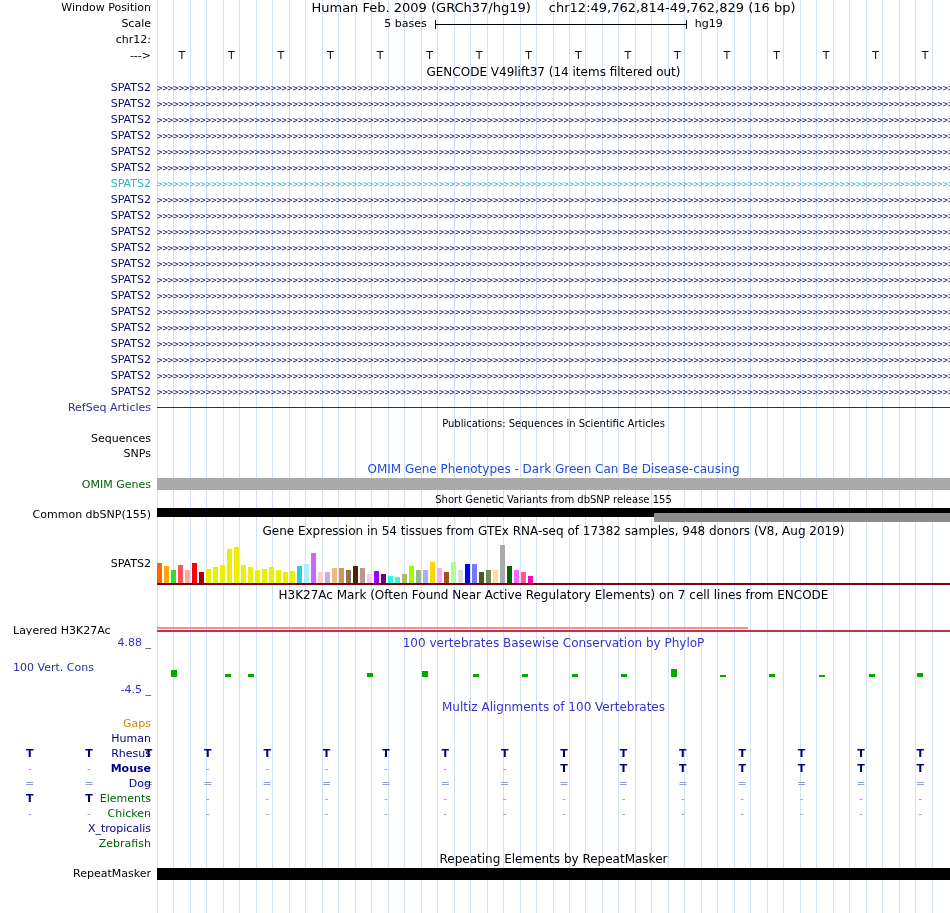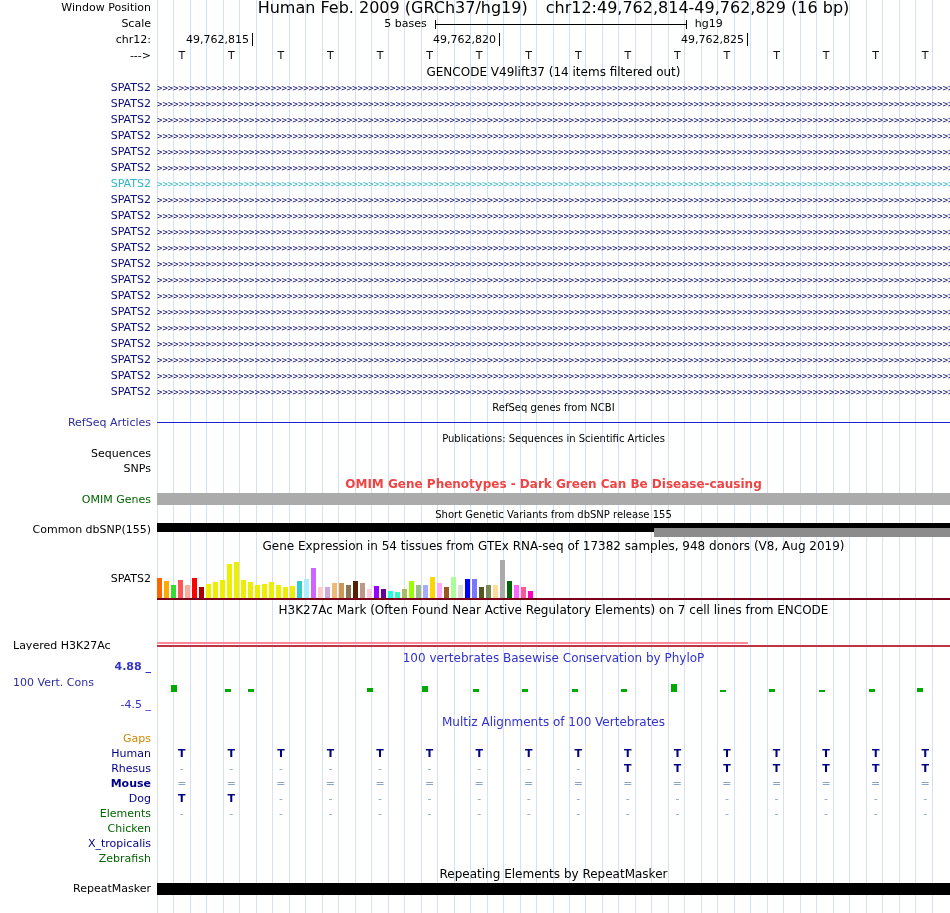--- a/index.html
+++ b/index.html
@@ -19,24 +19,24 @@
   .r14{height:14px; line-height:14px;} .r15{height:15px; line-height:15px;}
   .r16{height:16px; line-height:16px;} .r17{height:17px; line-height:17px;}
   .r32{height:32px;} .r47{height:47px;}
   .lab { width:157px; flex:none; text-align:right; padding-right:6px; white-space:nowrap; overflow:hidden; }
   .lab-left { text-align:left; padding-left:13px;margin-top:19px; }
   .con { position:relative; flex:1; min-width:0; }
   .title { text-align:center; white-space:nowrap; }
   .t12 { font-size:12px; }
   .t10 { font-size:10px; }
   .tblue { color:#3333cc; }
-  .tgreen { color:#ef4444;font-weight:bold; }
+  .tgreen { color:#1d4ed8; }
   .lblue { color:#2d2da0; }
   .lgreen { color:#006400; }
-  .titlewrap { display:flex; justify-content:center; gap:18px; font-size:16px; white-space:nowrap; }
+  .titlewrap { display:flex; justify-content:center; gap:18px; font-size:13px; white-space:nowrap; }
   .scalewrap { display:flex; align-items:center; justify-content:center; gap:8px; font-size:11px; }
   .ruler { width:252px; height:9px; border-left:1px solid #000; border-right:1px solid #000;
            background:linear-gradient(#000,#000) center/100% 1px no-repeat; }
   .postick { position:absolute; top:1px; transform:translateX(-100%); height:13px; line-height:13px;
              padding-right:3px; border-right:1px solid #000; font-size:11px; }
   .bases { display:flex; }
   .basecell { flex:1; text-align:center; color:#111; font-size:11px; }
   .trow { height:16px; line-height:16px; }
   .tlab { font-size:11px; }
   .arrows { overflow:hidden; white-space:nowrap; font-family:"DejaVu Sans Mono",monospace;
@@ -47,28 +47,28 @@
   .snpbar2 { position:absolute; left:62.7%; right:0; top:6px; height:9px; background:#8c8c8c; }
   .gtexrow .lab { line-height:47px; }
   .gbars { position:absolute; left:0; bottom:4px; display:flex; align-items:flex-end; gap:2px; }
   .gbar { width:5px; flex:none; }
   .gbase { position:absolute; left:0; right:0; bottom:2px; height:2px; background:#7a0019; }
   .h3krow .lab { line-height:14px; padding-top:2px; }
   .hline1 { position:absolute; left:0; top:24px; width:74.5%; height:2px; background:#ff8899; }
   .hline2 { position:absolute; left:0; top:27px; width:100%; height:2px; background:#c03545; }
   .phylop { position:relative; display:flex; z-index:1; height:64px; }
   .labcol { width:157px; flex:none; position:relative; }
-  .pmax { position:absolute; top:10px; right:6px; color:#3333cc;font-weight:bold; }
+  .pmax { position:absolute; top:1px; right:6px; color:#3333cc; }
   .pname { position:absolute; top:26px; left:13px; color:#2d2da0; }
   .pmin { position:absolute; top:48px; right:6px; color:#3333cc; }
   .pcon { flex:1; position:relative; }
   .pcon .title { line-height:17px; }
   .pmarks { position:absolute; left:0; right:0; top:17px; bottom:0; }
   .pmark { position:absolute; bottom:22px; width:6px; }
-  .mrow { height:15px; line-height:15px; }
+  .mrow { height:15px; line-height:15px;flex-direction:column; }
   .mcells { display:flex; font-weight:bold; font-size:11px; }
   .mcell { flex:1; text-align:center; }
   .mbase { color:#000080; }
   .mgap { color:#8aa4cc; font-weight:normal; }
   .rmbar { position:absolute; left:0; right:0; top:1px; height:12px; background:#000; }
 </style>
 </head>
 <body>
 
 <div class="browser">
@@ -86,25 +86,20 @@
     <div class="lab">Scale</div>
     <div class="con scalewrap">
       <span>5 bases</span>
       <div class="ruler"></div>
       <span>hg19</span>
     </div>
   </div>
 
   <div class="row r16">
     <div class="lab">chr12:</div>
-    <div class="con">
-        <span class="postick" style="left: 96px;">49,762,815</span>
-        <span class="postick" style="left: 343px;">49,762,820</span>
-        <span class="postick" style="left: 591px;">49,762,825</span>
-      </div>
   </div>
 
   <div class="row r16">
     <div class="lab">---&gt;</div>
     <div class="con bases">
         <span class="basecell">T</span>
         <span class="basecell">T</span>
         <span class="basecell">T</span>
         <span class="basecell">T</span>
         <span class="basecell">T</span>
@@ -202,24 +197,20 @@
       <div class="row trow">
         <div class="lab tlab" style="color: rgb(12, 12, 120);">SPATS2</div>
         <div class="con arrows" style="color: rgb(12, 12, 120);">&gt;&gt;&gt;&gt;&gt;&gt;&gt;&gt;&gt;&gt;&gt;&gt;&gt;&gt;&gt;&gt;&gt;&gt;&gt;&gt;&gt;&gt;&gt;&gt;&gt;&gt;&gt;&gt;&gt;&gt;&gt;&gt;&gt;&gt;&gt;&gt;&gt;&gt;&gt;&gt;&gt;&gt;&gt;&gt;&gt;&gt;&gt;&gt;&gt;&gt;&gt;&gt;&gt;&gt;&gt;&gt;&gt;&gt;&gt;&gt;&gt;&gt;&gt;&gt;&gt;&gt;&gt;&gt;&gt;&gt;&gt;&gt;&gt;&gt;&gt;&gt;&gt;&gt;&gt;&gt;&gt;&gt;&gt;&gt;&gt;&gt;&gt;&gt;&gt;&gt;&gt;&gt;&gt;&gt;&gt;&gt;&gt;&gt;&gt;&gt;&gt;&gt;&gt;&gt;&gt;&gt;&gt;&gt;&gt;&gt;&gt;&gt;&gt;&gt;&gt;&gt;&gt;&gt;&gt;&gt;&gt;&gt;&gt;&gt;&gt;&gt;&gt;&gt;&gt;&gt;&gt;&gt;&gt;&gt;&gt;&gt;&gt;&gt;&gt;&gt;&gt;&gt;&gt;&gt;&gt;&gt;&gt;&gt;&gt;&gt;&gt;&gt;&gt;&gt;&gt;&gt;&gt;&gt;&gt;&gt;&gt;&gt;&gt;&gt;&gt;&gt;&gt;&gt;&gt;&gt;&gt;&gt;&gt;&gt;&gt;&gt;&gt;&gt;&gt;&gt;&gt;&gt;&gt;&gt;&gt;&gt;&gt;&gt;&gt;&gt;&gt;&gt;&gt;&gt;&gt;&gt;&gt;&gt;&gt;&gt;&gt;&gt;&gt;&gt;&gt;&gt;&gt;&gt;&gt;&gt;&gt;&gt;&gt;&gt;&gt;&gt;&gt;&gt;&gt;&gt;</div>
       </div>
       <div class="row trow">
         <div class="lab tlab" style="color: rgb(12, 12, 120);">SPATS2</div>
         <div class="con arrows" style="color: rgb(12, 12, 120);">&gt;&gt;&gt;&gt;&gt;&gt;&gt;&gt;&gt;&gt;&gt;&gt;&gt;&gt;&gt;&gt;&gt;&gt;&gt;&gt;&gt;&gt;&gt;&gt;&gt;&gt;&gt;&gt;&gt;&gt;&gt;&gt;&gt;&gt;&gt;&gt;&gt;&gt;&gt;&gt;&gt;&gt;&gt;&gt;&gt;&gt;&gt;&gt;&gt;&gt;&gt;&gt;&gt;&gt;&gt;&gt;&gt;&gt;&gt;&gt;&gt;&gt;&gt;&gt;&gt;&gt;&gt;&gt;&gt;&gt;&gt;&gt;&gt;&gt;&gt;&gt;&gt;&gt;&gt;&gt;&gt;&gt;&gt;&gt;&gt;&gt;&gt;&gt;&gt;&gt;&gt;&gt;&gt;&gt;&gt;&gt;&gt;&gt;&gt;&gt;&gt;&gt;&gt;&gt;&gt;&gt;&gt;&gt;&gt;&gt;&gt;&gt;&gt;&gt;&gt;&gt;&gt;&gt;&gt;&gt;&gt;&gt;&gt;&gt;&gt;&gt;&gt;&gt;&gt;&gt;&gt;&gt;&gt;&gt;&gt;&gt;&gt;&gt;&gt;&gt;&gt;&gt;&gt;&gt;&gt;&gt;&gt;&gt;&gt;&gt;&gt;&gt;&gt;&gt;&gt;&gt;&gt;&gt;&gt;&gt;&gt;&gt;&gt;&gt;&gt;&gt;&gt;&gt;&gt;&gt;&gt;&gt;&gt;&gt;&gt;&gt;&gt;&gt;&gt;&gt;&gt;&gt;&gt;&gt;&gt;&gt;&gt;&gt;&gt;&gt;&gt;&gt;&gt;&gt;&gt;&gt;&gt;&gt;&gt;&gt;&gt;&gt;&gt;&gt;&gt;&gt;&gt;&gt;&gt;&gt;&gt;&gt;&gt;&gt;&gt;&gt;&gt;&gt;&gt;&gt;</div>
       </div>
     </div>
 
-  <div class="row r15">
-    <div class="lab"></div>
-    <div class="con title t10">RefSeq genes from NCBI</div>
-  </div>
   <div class="row r16">
     <div class="lab lblue">RefSeq Articles</div>
     <div class="con">
       <div class="refline"></div>
     </div>
   </div>
 
   <div class="row r15">
     <div class="lab"></div>
     <div class="con title t10">Publications: Sequences in Scientific Articles</div>

